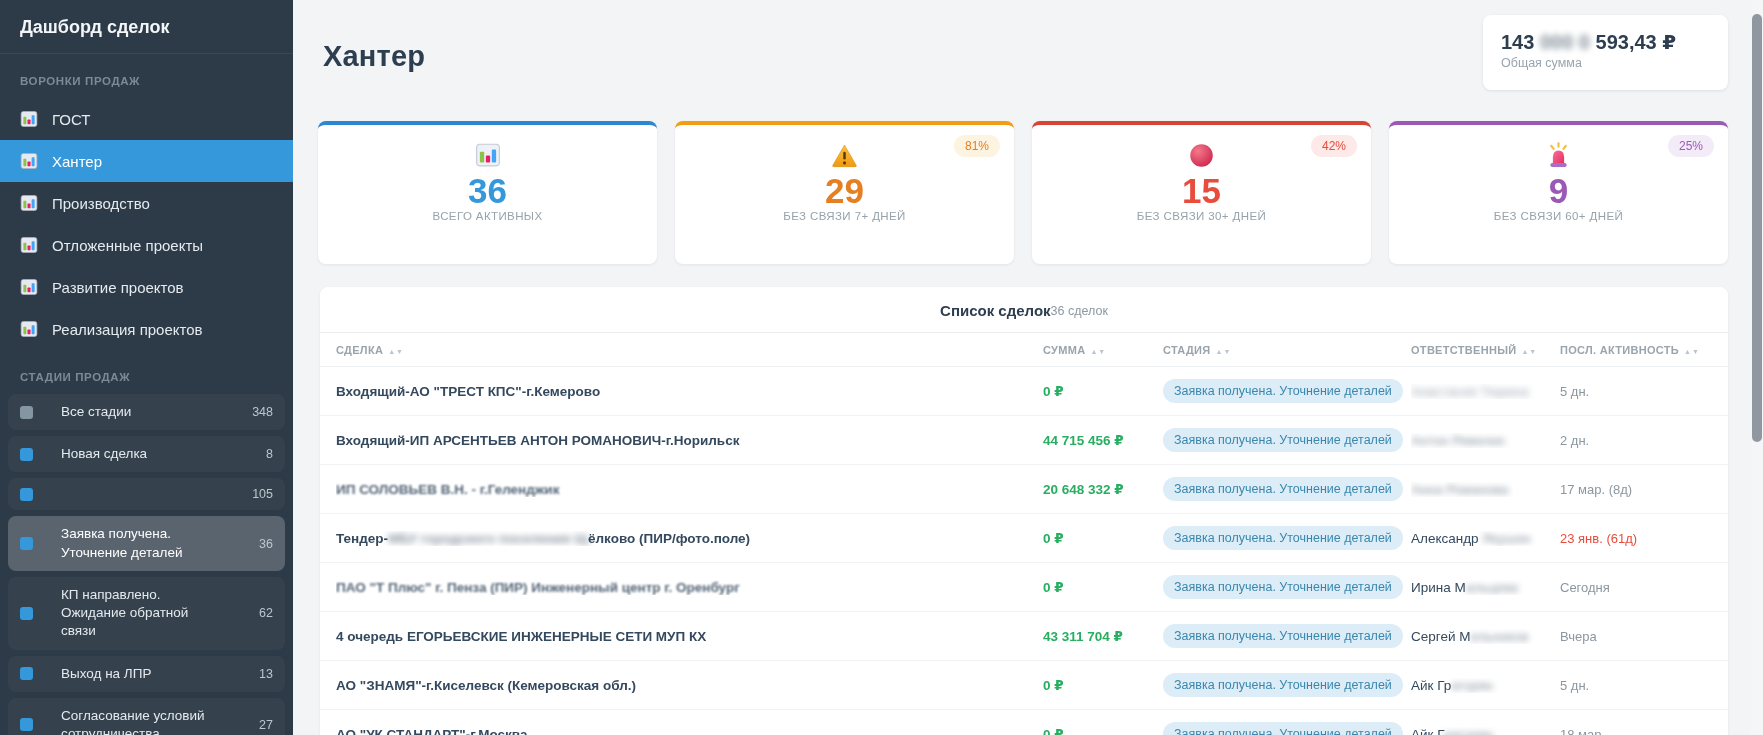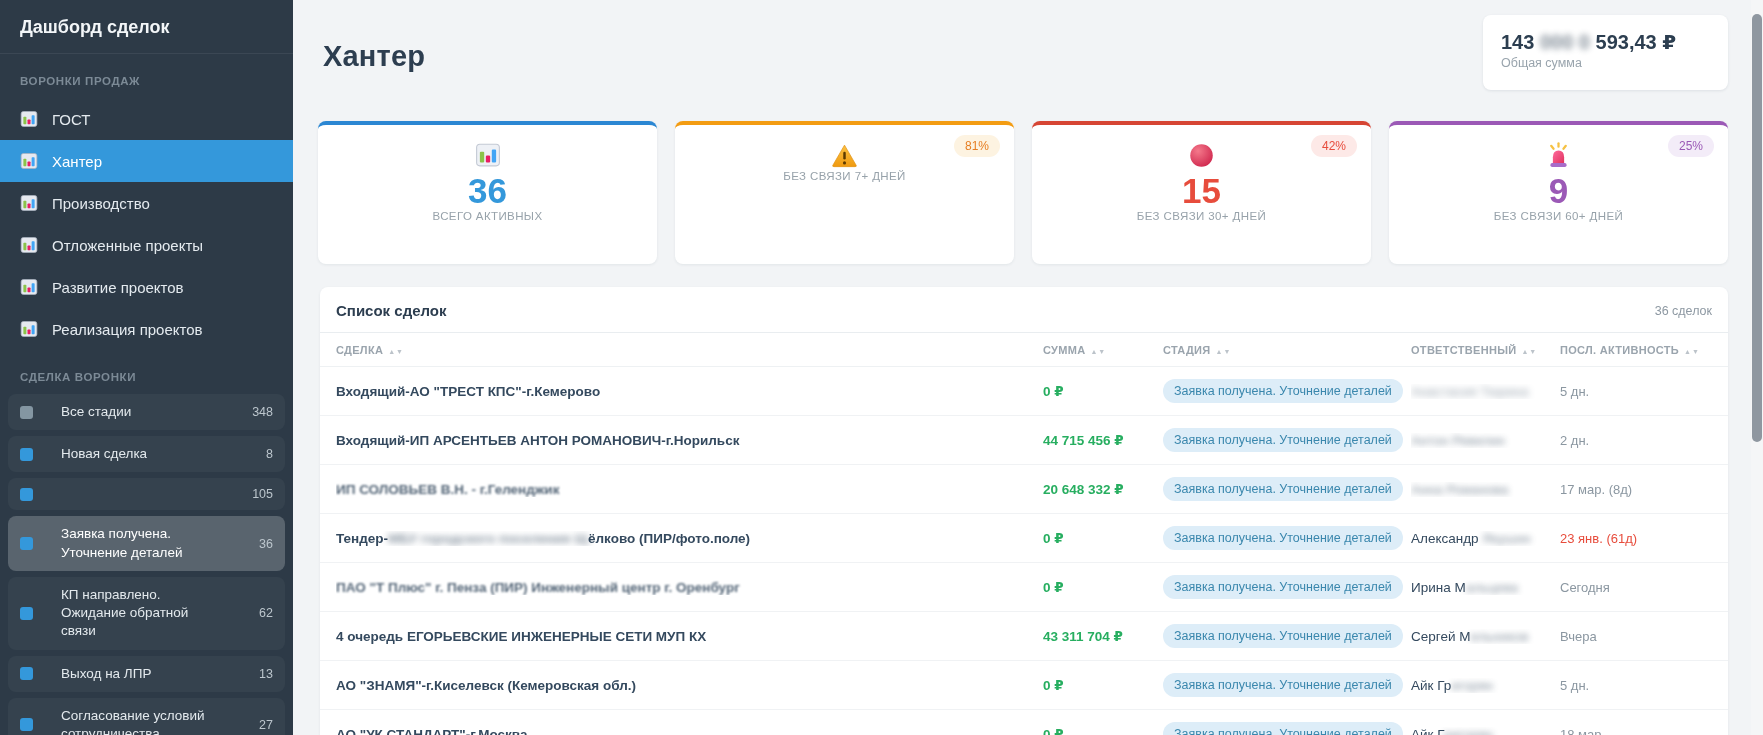--- a/index.html
+++ b/index.html
@@ -30,21 +30,21 @@
   .total-label{padding:0 18px;font-size:12.5px;color:#99a4ad;}
   
   .cards-row{position:absolute;left:318px;top:121px;display:flex;gap:18px;}
   .card{position:relative;width:339px;height:143px;background:#fff;border-radius:8px;border-top:4px solid #ccc;box-shadow:0 1px 3px rgba(44,62,80,.08);text-align:center;box-sizing:border-box;}
   .card-icon{margin-top:15px;height:30px;display:flex;justify-content:center;align-items:center;}
   .card-value{margin-top:3px;font-size:35px;font-weight:bold;line-height:1.05;}
   .card-label{font-size:11.5px;color:#97a2aa;letter-spacing:.4px;}
   .card-badge{position:absolute;top:10px;right:14px;font-size:12px;padding:4px 11px;border-radius:12px;}
   
   .table-panel{position:absolute;left:320px;top:287px;width:1408px;height:448px;background:#fff;border-radius:8px 8px 0 0;box-shadow:0 1px 3px rgba(44,62,80,.08);box-sizing:border-box;}
-  .tp-head{display:flex;justify-content:space-between;align-items:center;padding:15px 16px 13px;border-bottom:1px solid #e9edf0;}
+  .tp-head{display:flex;justify-content:center;align-items:center;padding:15px 16px 13px;border-bottom:1px solid #e9edf0;}
   .tp-title{font-size:15px;font-weight:bold;color:#2d3e50;}
   .tp-count{font-size:12.5px;color:#8d98a2;}
   .grid-cols{display:grid;grid-template-columns:1fr 120px 248px 149px 152px;align-items:center;padding:0 16px;}
   .tp-cols{height:33px;border-bottom:1px solid #eef1f3;}
   .col-h{font-size:11px;font-weight:bold;color:#9aa4ad;letter-spacing:.3px;white-space:nowrap;cursor:pointer;}
   .sort-arrows{font-size:7px;color:#bcc3ca;margin-left:5px;letter-spacing:1px;}
   .tp-row{height:48px;border-bottom:1px solid #f0f2f4;cursor:pointer;}
   .cell-name{font-size:13.5px;font-weight:bold;color:#34495e;white-space:nowrap;overflow:hidden;}
   .cell-sum{font-size:13.5px;font-weight:bold;color:#27ae60;white-space:nowrap;}
   .stage-badge{display:inline-block;font-size:12.5px;padding:5px 11px;border-radius:13px;white-space:nowrap;}
@@ -126,21 +126,21 @@
           <svg viewBox="0 0 24 24" width="18" height="18">
     <rect x="1.5" y="2" width="21" height="20" rx="3" fill="#e6e9f0" stroke="#aab1bf" stroke-width="1"></rect>
     <rect x="4.5" y="9" width="4" height="10" rx="1" fill="#8bc34a"></rect>
     <rect x="10" y="12.5" width="4" height="6.5" rx="1" fill="#e91e63"></rect>
     <rect x="15.5" y="7" width="4" height="12" rx="1" fill="#42a5f5"></rect>
   </svg>
         </span>
     <span>Реализация проектов</span>
   </div>
     </div>
-  <div class="sb-section">СДЕЛКА ВОРОНКИ</div>
+  <div class="sb-section">СТАДИИ ПРОДАЖ</div>
   <div class="stage-list" id="stage-list">
       <div class="stage">
     <span class="stage-dot" style="background: rgb(132, 150, 162);"></span>
     <span class="stage-label">Все стадии</span>
     <span class="stage-count">348</span>
   </div>
       <div class="stage">
     <span class="stage-dot" style="background: rgb(52, 152, 219);"></span>
     <span class="stage-label">Новая сделка</span>
     <span class="stage-count">8</span>
@@ -202,20 +202,21 @@
             <linearGradient id="wg" x1="0" y1="0" x2="0" y2="1">
       <stop offset="0%" stop-color="#fcc243"></stop>
               <stop offset="100%" stop-color="#ef9a10"></stop>
     </linearGradient>
           </defs>
     <path d="M12 2.8 L22.3 20.6 Q23 21.9 21.4 21.9 L2.6 21.9 Q1 21.9 1.7 20.6 Z" fill="url(#wg)" stroke="#e08e0b" stroke-width=".6" stroke-linejoin="round"></path>
     <rect x="10.9" y="8.6" width="2.2" height="7" rx="1.1" fill="#5c3a00"></rect>
     <circle cx="12" cy="18.6" r="1.4" fill="#5c3a00"></circle>
   </svg>
       </div>
+    <div class="card-value" style="color: rgb(230, 126, 34);">29</div>
     <div class="card-label">БЕЗ СВЯЗИ 7+ ДНЕЙ</div>
     <div class="card-badge" style="background: rgb(253, 243, 225); color: rgb(230, 126, 34);">81%</div>
   </div>
     <div class="card" style="border-top-color: rgb(214, 69, 52);">
     <div class="card-icon">
         <svg viewBox="0 0 24 24" width="27" height="27">
     <defs>
             <radialGradient id="rg" cx="35%" cy="30%" r="75%">
       <stop offset="0%" stop-color="#f4798b"></stop>
               <stop offset="100%" stop-color="#d12a50"></stop>

